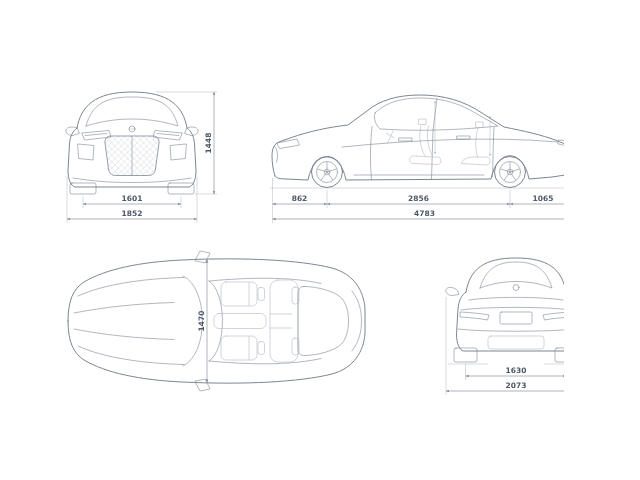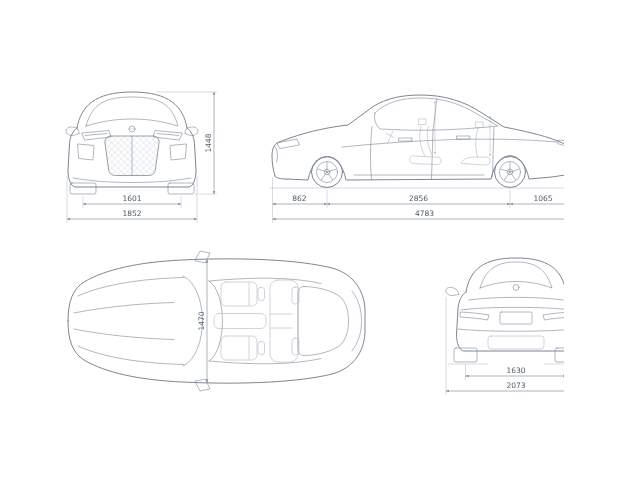--- a/index.html
+++ b/index.html
@@ -1,19 +1,20 @@
 <!DOCTYPE html>
 <html style="--background: #ffffff; --car-line: #7d8694; --car-line-light: #aab2bd; --dim-line: #8b93a1; --dim-text: #4e5866;"><head>
 <meta charset="utf-8">
 <style>
   html,body { margin:0; padding:0; }
   .canvas {
     width:564px; height:480px; position:relative; overflow:hidden;
     background: var(--background, #ffffff);
     font-family: "DejaVu Sans", sans-serif;
+    font-weight: bold;
   }
   svg { position:absolute; inset:0; }
   .car-main   { stroke: var(--car-line, #7d8694); stroke-width:1;   fill:none; stroke-linecap:round; stroke-linejoin:round; }
   .car-detail { stroke: var(--car-line, #7d8694); stroke-width:0.6; fill:none; stroke-linecap:round; stroke-linejoin:round; }
   .car-light  { stroke: var(--car-line-light, #aab2bd); stroke-width:0.55; fill:none; stroke-linecap:round; stroke-linejoin:round; }
   .grille     { stroke: var(--car-line, #7d8694); stroke-width:0.8; }
   .dim        { stroke: var(--dim-line, #8b93a1); stroke-width:0.7; fill:none; }
   .ext        { stroke: var(--dim-line, #8b93a1); stroke-width:0.45; fill:none; opacity:0.75; }
   .dim-text   { font-family:"DejaVu Sans", sans-serif; font-size:7.5px; fill: var(--dim-text, #4e5866); text-anchor:middle; }
 </style>

